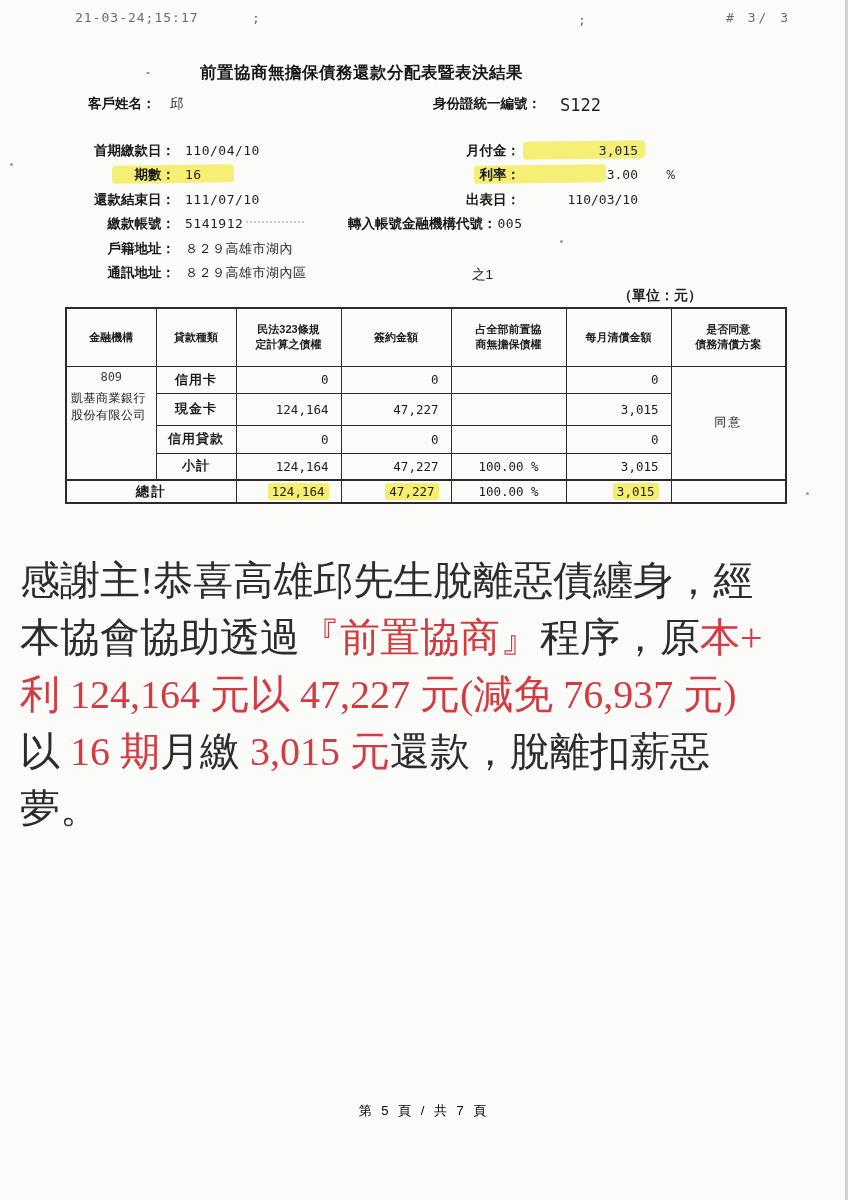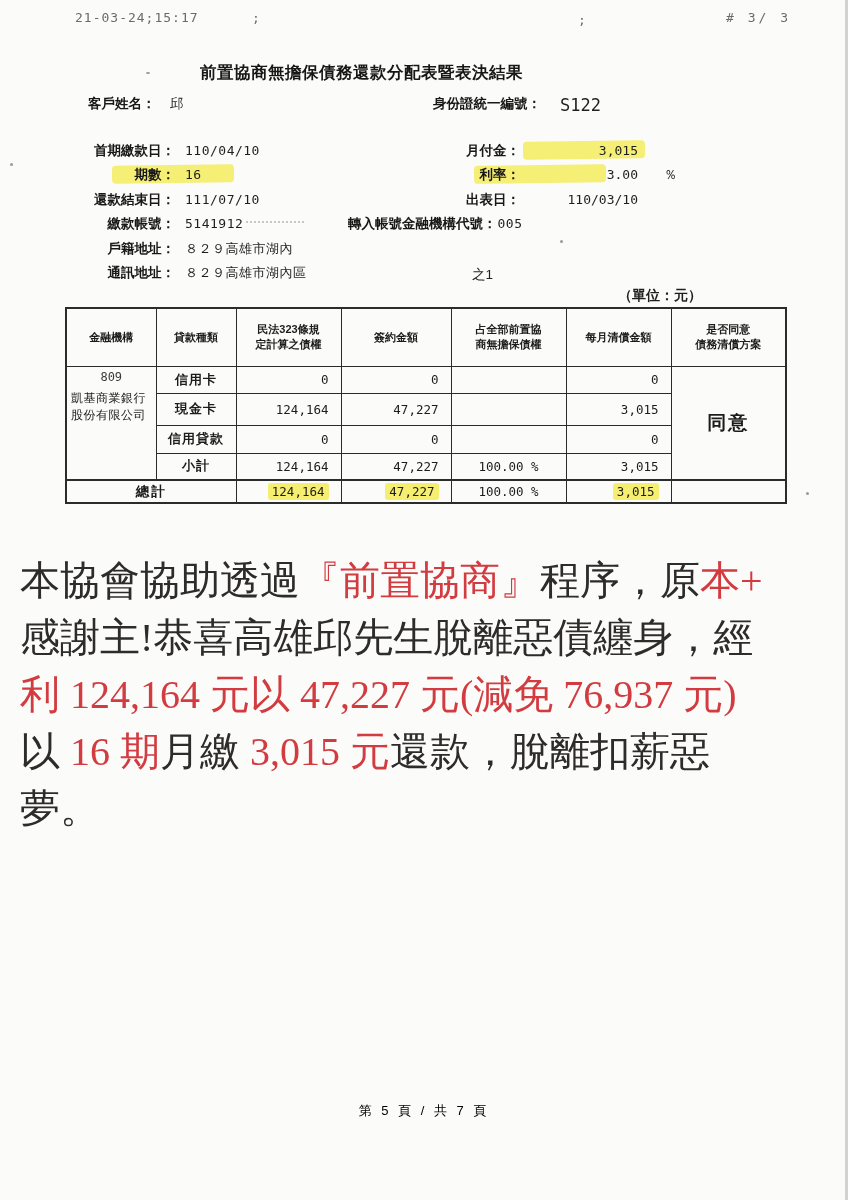--- a/index.html
+++ b/index.html
@@ -50,21 +50,21 @@
   tbody tr:nth-child(1){ height:27px; } tbody tr:nth-child(2){ height:32px; }
   tbody tr:nth-child(3){ height:28px; } tbody tr:nth-child(4){ height:27px; }
   tr.total-row { height:23px; }
   tr.total-row td { border-top:2.6px solid #2b2b2b; }
   .bank-cell { vertical-align:top; padding:3px 4px; }
   .bank-code { text-align:center; font-family:"DejaVu Sans Mono",monospace; font-size:12px; margin-bottom:6px; color:#3a3a3a; }
   .bank-name { text-align:left; font-size:12px; line-height:1.45; letter-spacing:0.5px; }
   .type-cell { text-align:center; font-weight:bold; font-size:13px; letter-spacing:1px; }
   .num-cell { text-align:right; padding-right:12px; font-family:"DejaVu Sans Mono",monospace; font-size:12.5px; }
   .ctr-cell { text-align:center; font-family:"DejaVu Sans Mono",monospace; font-size:12.5px; }
-  .agree-cell { text-align:center; font-weight:bold; font-size:19px; letter-spacing:2px; }
+  .agree-cell { text-align:center; font-weight:normal; font-size:12px; letter-spacing:2px; }
   .total-label { text-align:center; font-weight:bold; font-size:13.5px; letter-spacing:2px; }
   .hl { background:rgba(243,235,88,0.85); border-radius:3px; padding:1px 4px; }
 
   
   .message { position:absolute; left:20px; top:552px; width:818px;
     font-family:"Liberation Serif","DejaVu Serif",serif; font-size:40px; line-height:57px; }
   .msg-line { white-space:nowrap; }
   .ink { color:#2d2b2b; }
   .red { color:#d23b40; }
 
@@ -212,22 +212,22 @@
           <td class="num-cell"><span class="hl">124,164</span></td>
           <td class="num-cell"><span class="hl">47,227</span></td>
           <td class="ctr-cell">100.00 %</td>
           <td class="num-cell"><span class="hl">3,015</span></td>
           <td></td>
         </tr>
       </tbody>
   </table>
 
   <div class="message">
+      <div class="msg-line"><span class="ink">感謝主!恭喜高雄邱先生脫離惡債纏身，經</span></div>
       <div class="msg-line"><span class="ink">本協會協助透過</span><span class="red">『前置協商』</span><span class="ink">程序，原</span><span class="red">本+</span></div>
-      <div class="msg-line"><span class="ink">感謝主!恭喜高雄邱先生脫離惡債纏身，經</span></div>
       <div class="msg-line"><span class="red">利 124,164 元以 47,227 元(減免 76,937 元)</span></div>
       <div class="msg-line"><span class="ink">以 </span><span class="red">16 期</span><span class="ink">月繳 </span><span class="red">3,015 元</span><span class="ink">還款，脫離扣薪惡</span></div>
       <div class="msg-line"><span class="ink">夢。</span></div>
     </div>
 
   <div class="footer">第 5 頁 / 共 7 頁</div>
 
   <div class="edge-right"></div>
   <div class="speck speck-a"></div>
   <div class="speck speck-b"></div>

